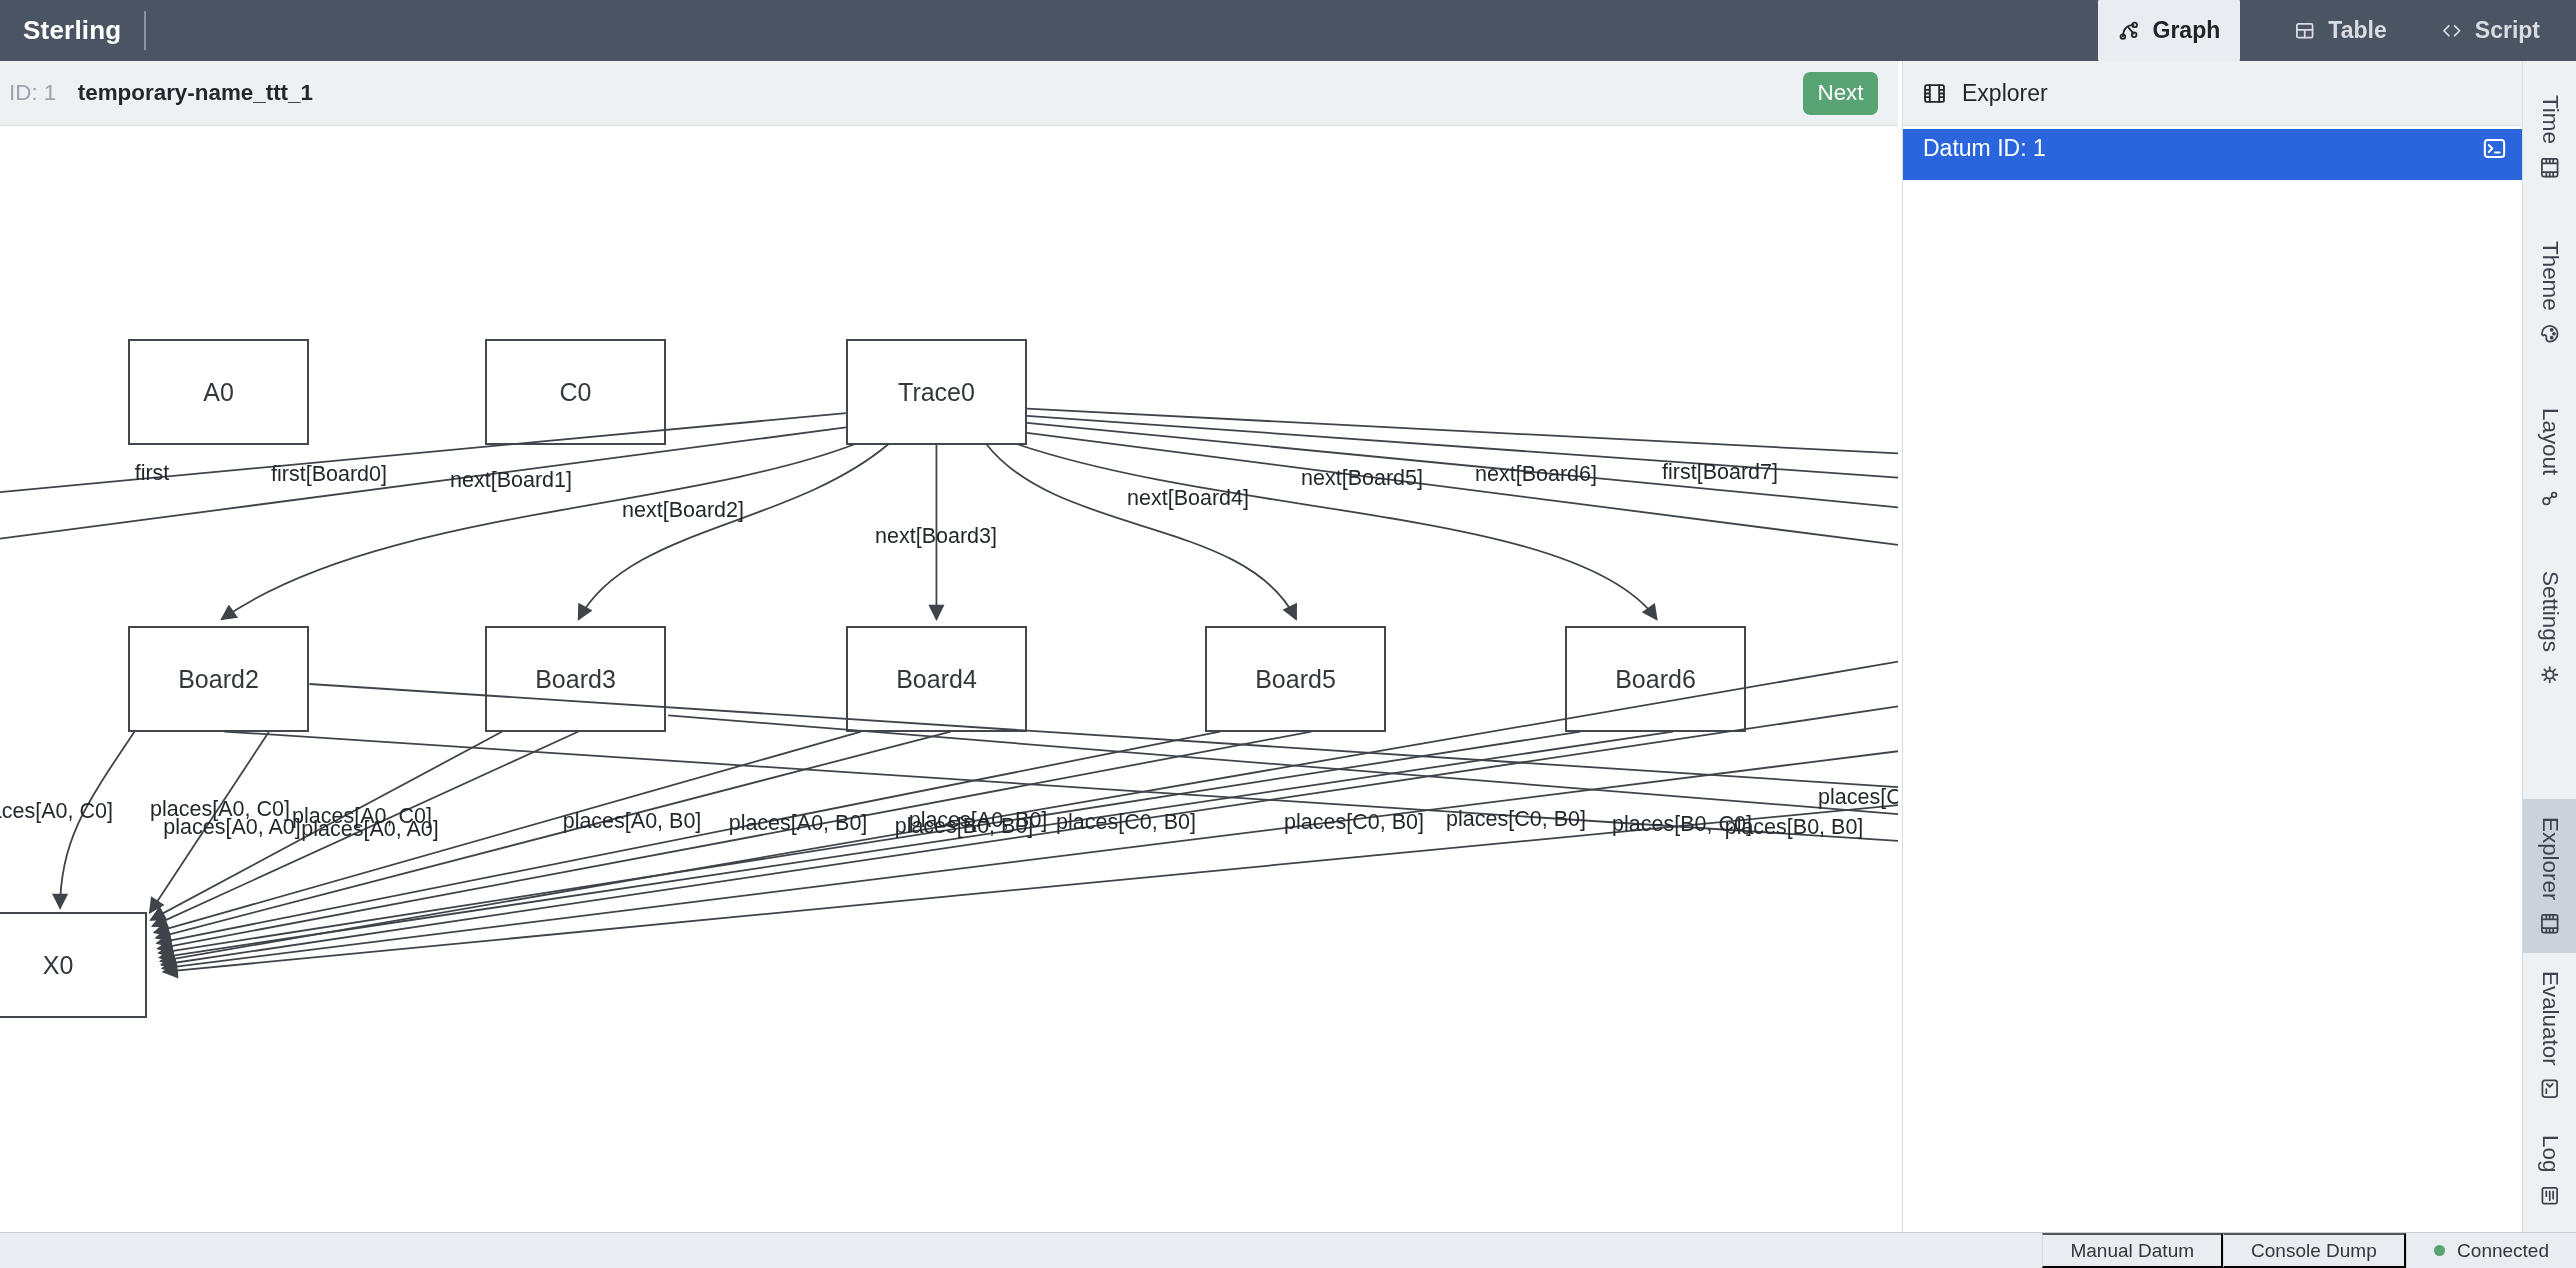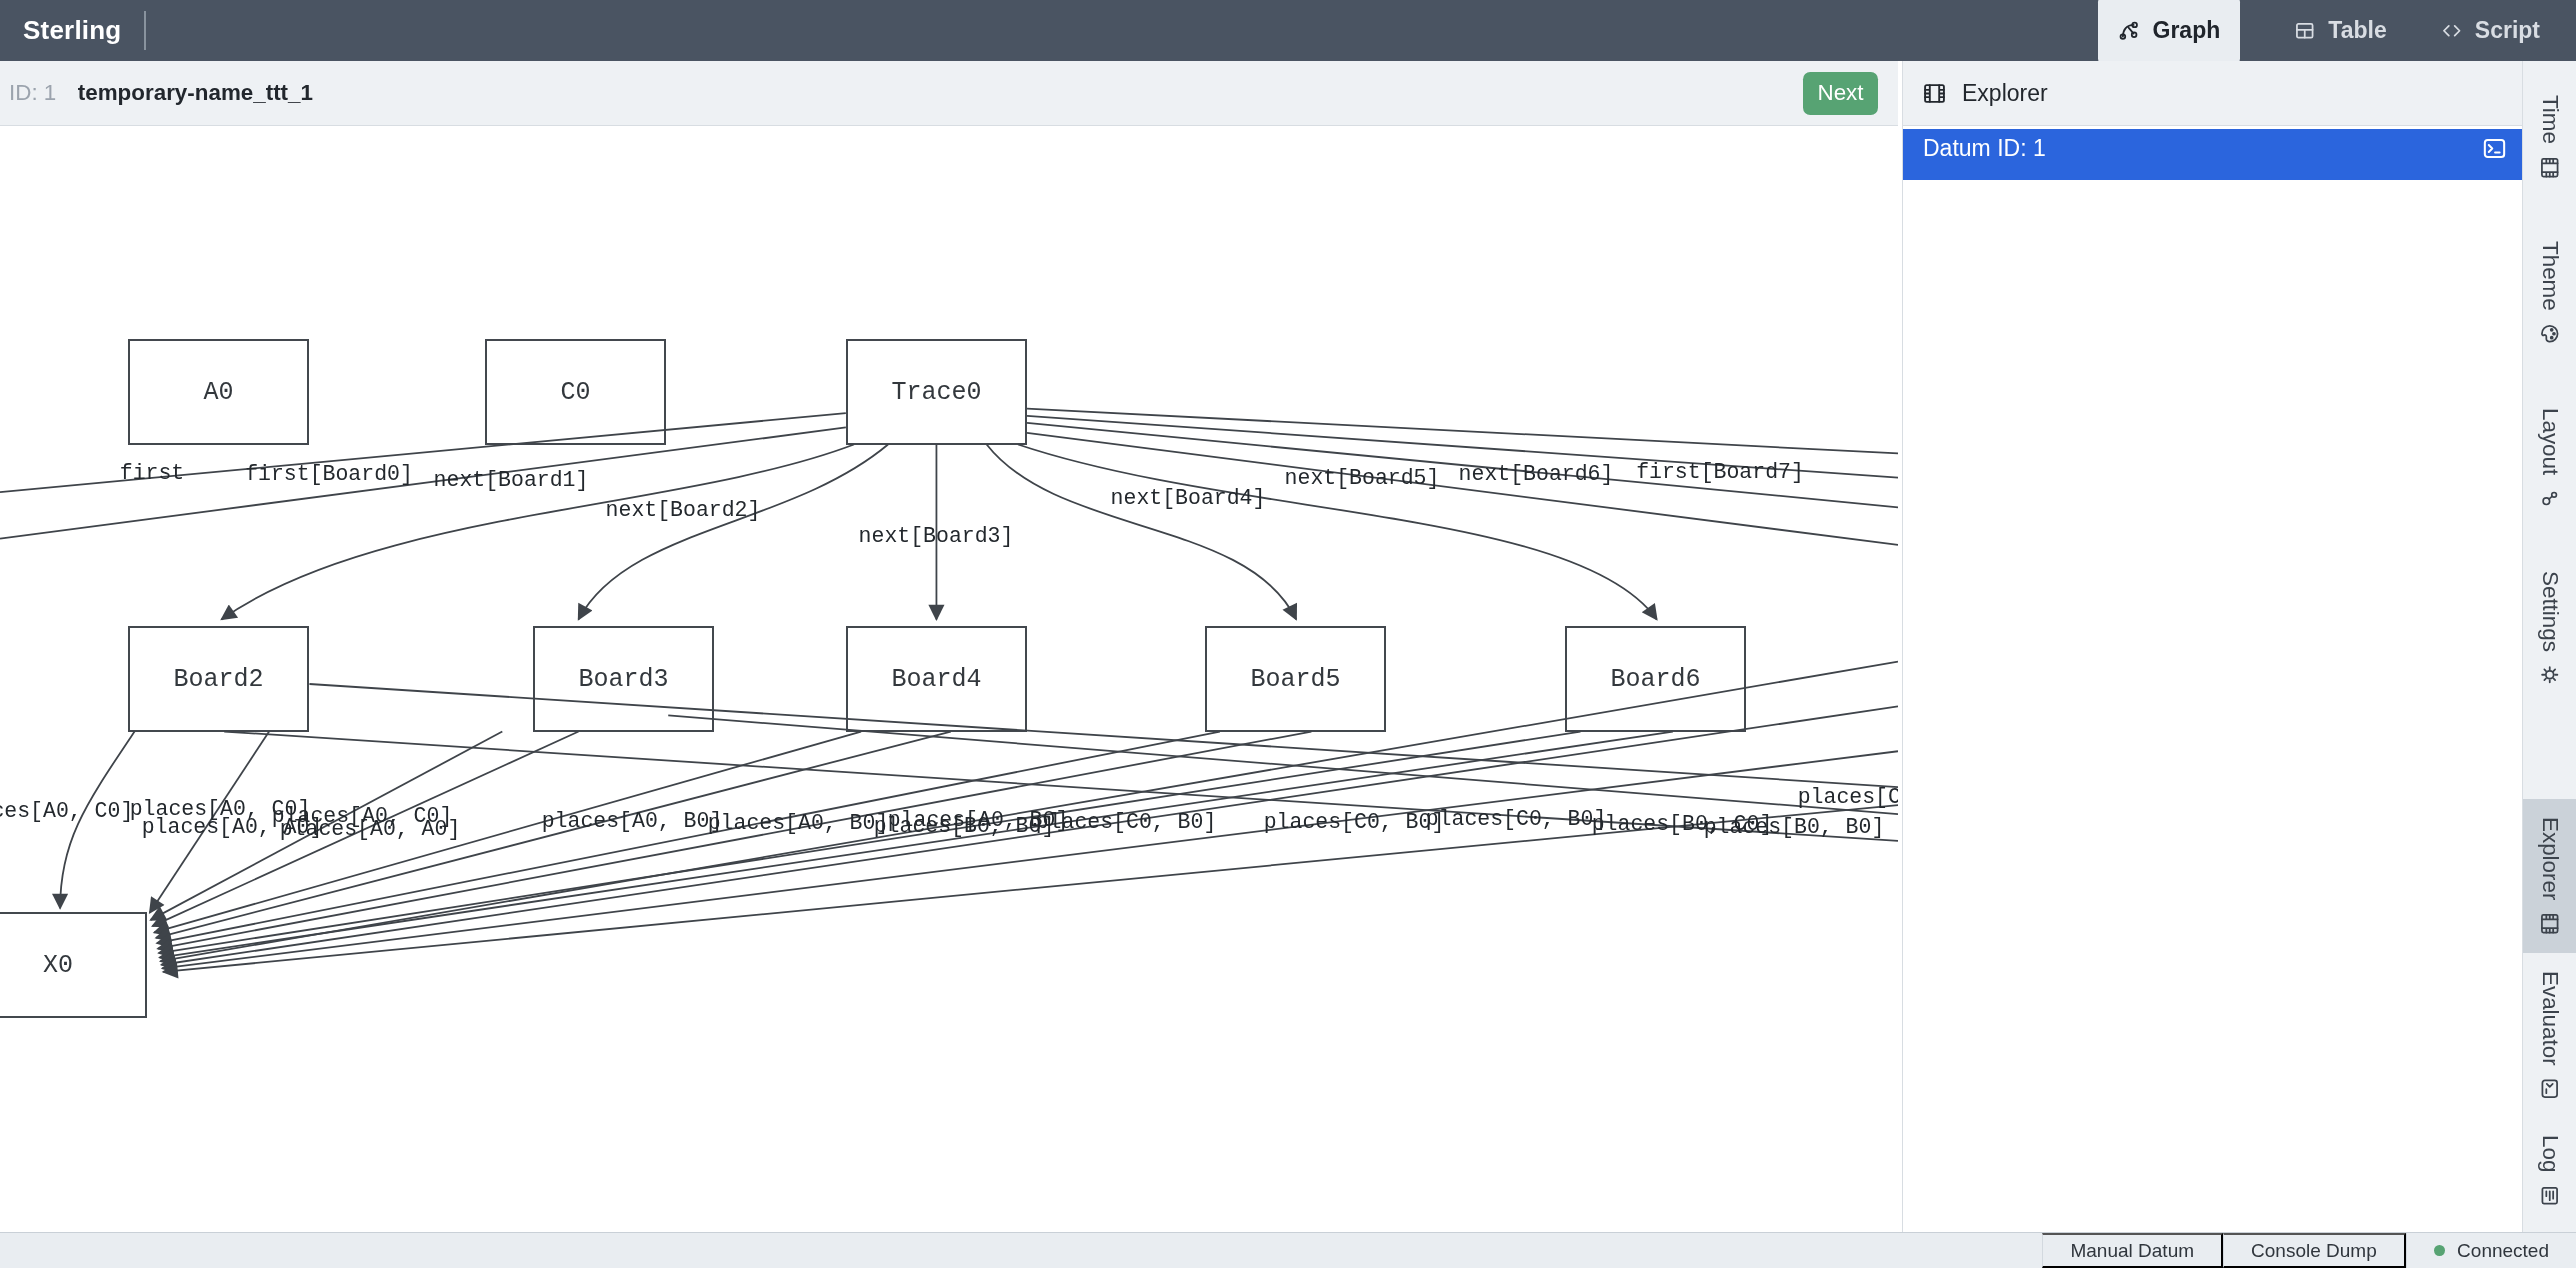--- a/index.html
+++ b/index.html
@@ -39,21 +39,21 @@
   .next-btn {
     margin-left:auto; margin-right:20px; width:75px; height:43px;
     background:#57a373; color:#fff; font-size:22.4px; border:none; border-radius:7.2px;
     font-family:"Liberation Sans", sans-serif; cursor:pointer;
   }
 
   
   .canvas {
     position:absolute; left:0; top:126px; width:1898px; height:968px;
     background:#fff; overflow:hidden;
-    font-family:Liberation Mono, monospace;
+    font-family:Liberation Sans, sans-serif;
   }
   .node {
     position:absolute; width:181px; height:106px;
     border:2.7px solid #43484e; display:flex; align-items:center; justify-content:center;
     font-size:25px; color:#33383d; background:transparent; z-index:1;
   }
   .edges { position:absolute; left:0; top:0; z-index:2; pointer-events:none; }
   .edge-label {
     position:absolute; transform:translate(-50%,-50%); white-space:nowrap;
     font-size:21.5px; color:#23282d; z-index:3;
@@ -153,21 +153,21 @@
       </div>
     <div class="node" style="left:485px; top:213px;">
         <span>C0</span>
       </div>
     <div class="node" style="left:846px; top:213px;">
         <span>Trace0</span>
       </div>
     <div class="node" style="left:128px; top:500px;">
         <span>Board2</span>
       </div>
-    <div class="node" style="left:485px; top:500px;margin-left:48px;">
+    <div class="node" style="left:485px; top:500px;">
         <span>Board3</span>
       </div>
     <div class="node" style="left:846px; top:500px;">
         <span>Board4</span>
       </div>
     <div class="node" style="left:1205px; top:500px;">
         <span>Board5</span>
       </div>
     <div class="node" style="left:1565px; top:500px;">
         <span>Board6</span>

